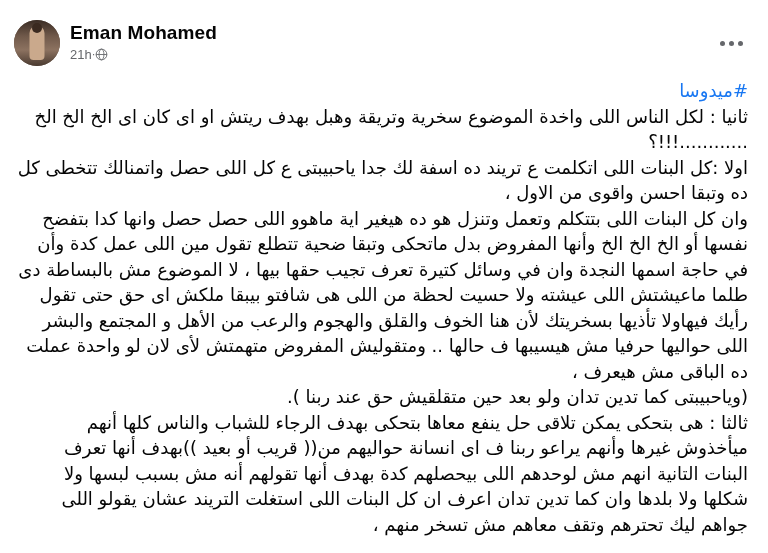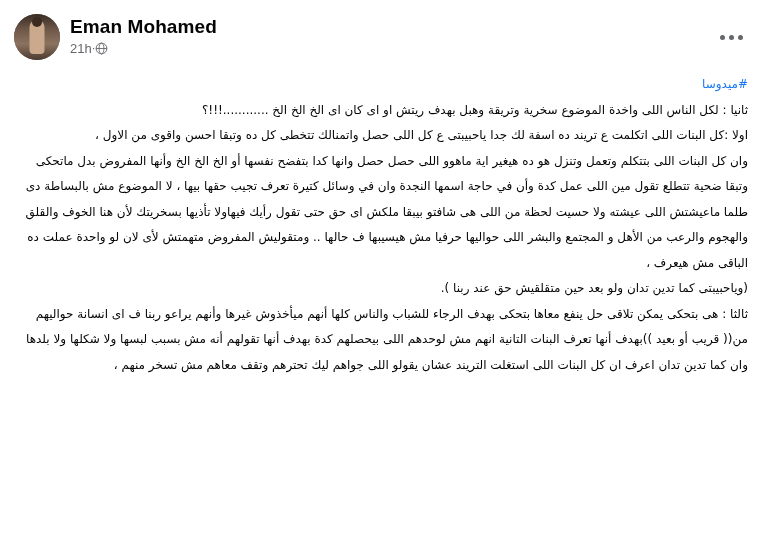--- a/index.html
+++ b/index.html
@@ -11,21 +11,21 @@
     width: 768px;
     height: 553px;
     font-family: "Liberation Sans", sans-serif;
     color: #050505;
     overflow: hidden;
   }
   .post {
     width: 764px;
     height: 553px;
     box-sizing: border-box;
-    padding: 10px 14px 0 14px;
+    padding: 16px 14px 0 14px;
     background: #ffffff;
     position: relative;
   }
   .post-header {
     display: flex;
     align-items: flex-start;
     padding: 4px 0 6px 0;
     position: relative;
   }
   .avatar {
@@ -110,21 +110,21 @@
   .menu-dots i {
     display: block;
     width: 5px;
     height: 5px;
     border-radius: 50%;
     background: #65676b;
   }
   .post-body {
     direction: rtl;
     text-align: right;
-    font-size: 12px;
+    font-size: 18px;
     line-height: 25.5px;
     color: #050505;
     padding: 6px 2px 0 2px;
     font-family: "DejaVu Sans", "Liberation Sans", sans-serif;
   }
   .hashtag {
     color: #1877f2;
     font-weight: normal;
   }
   .post-body p {

